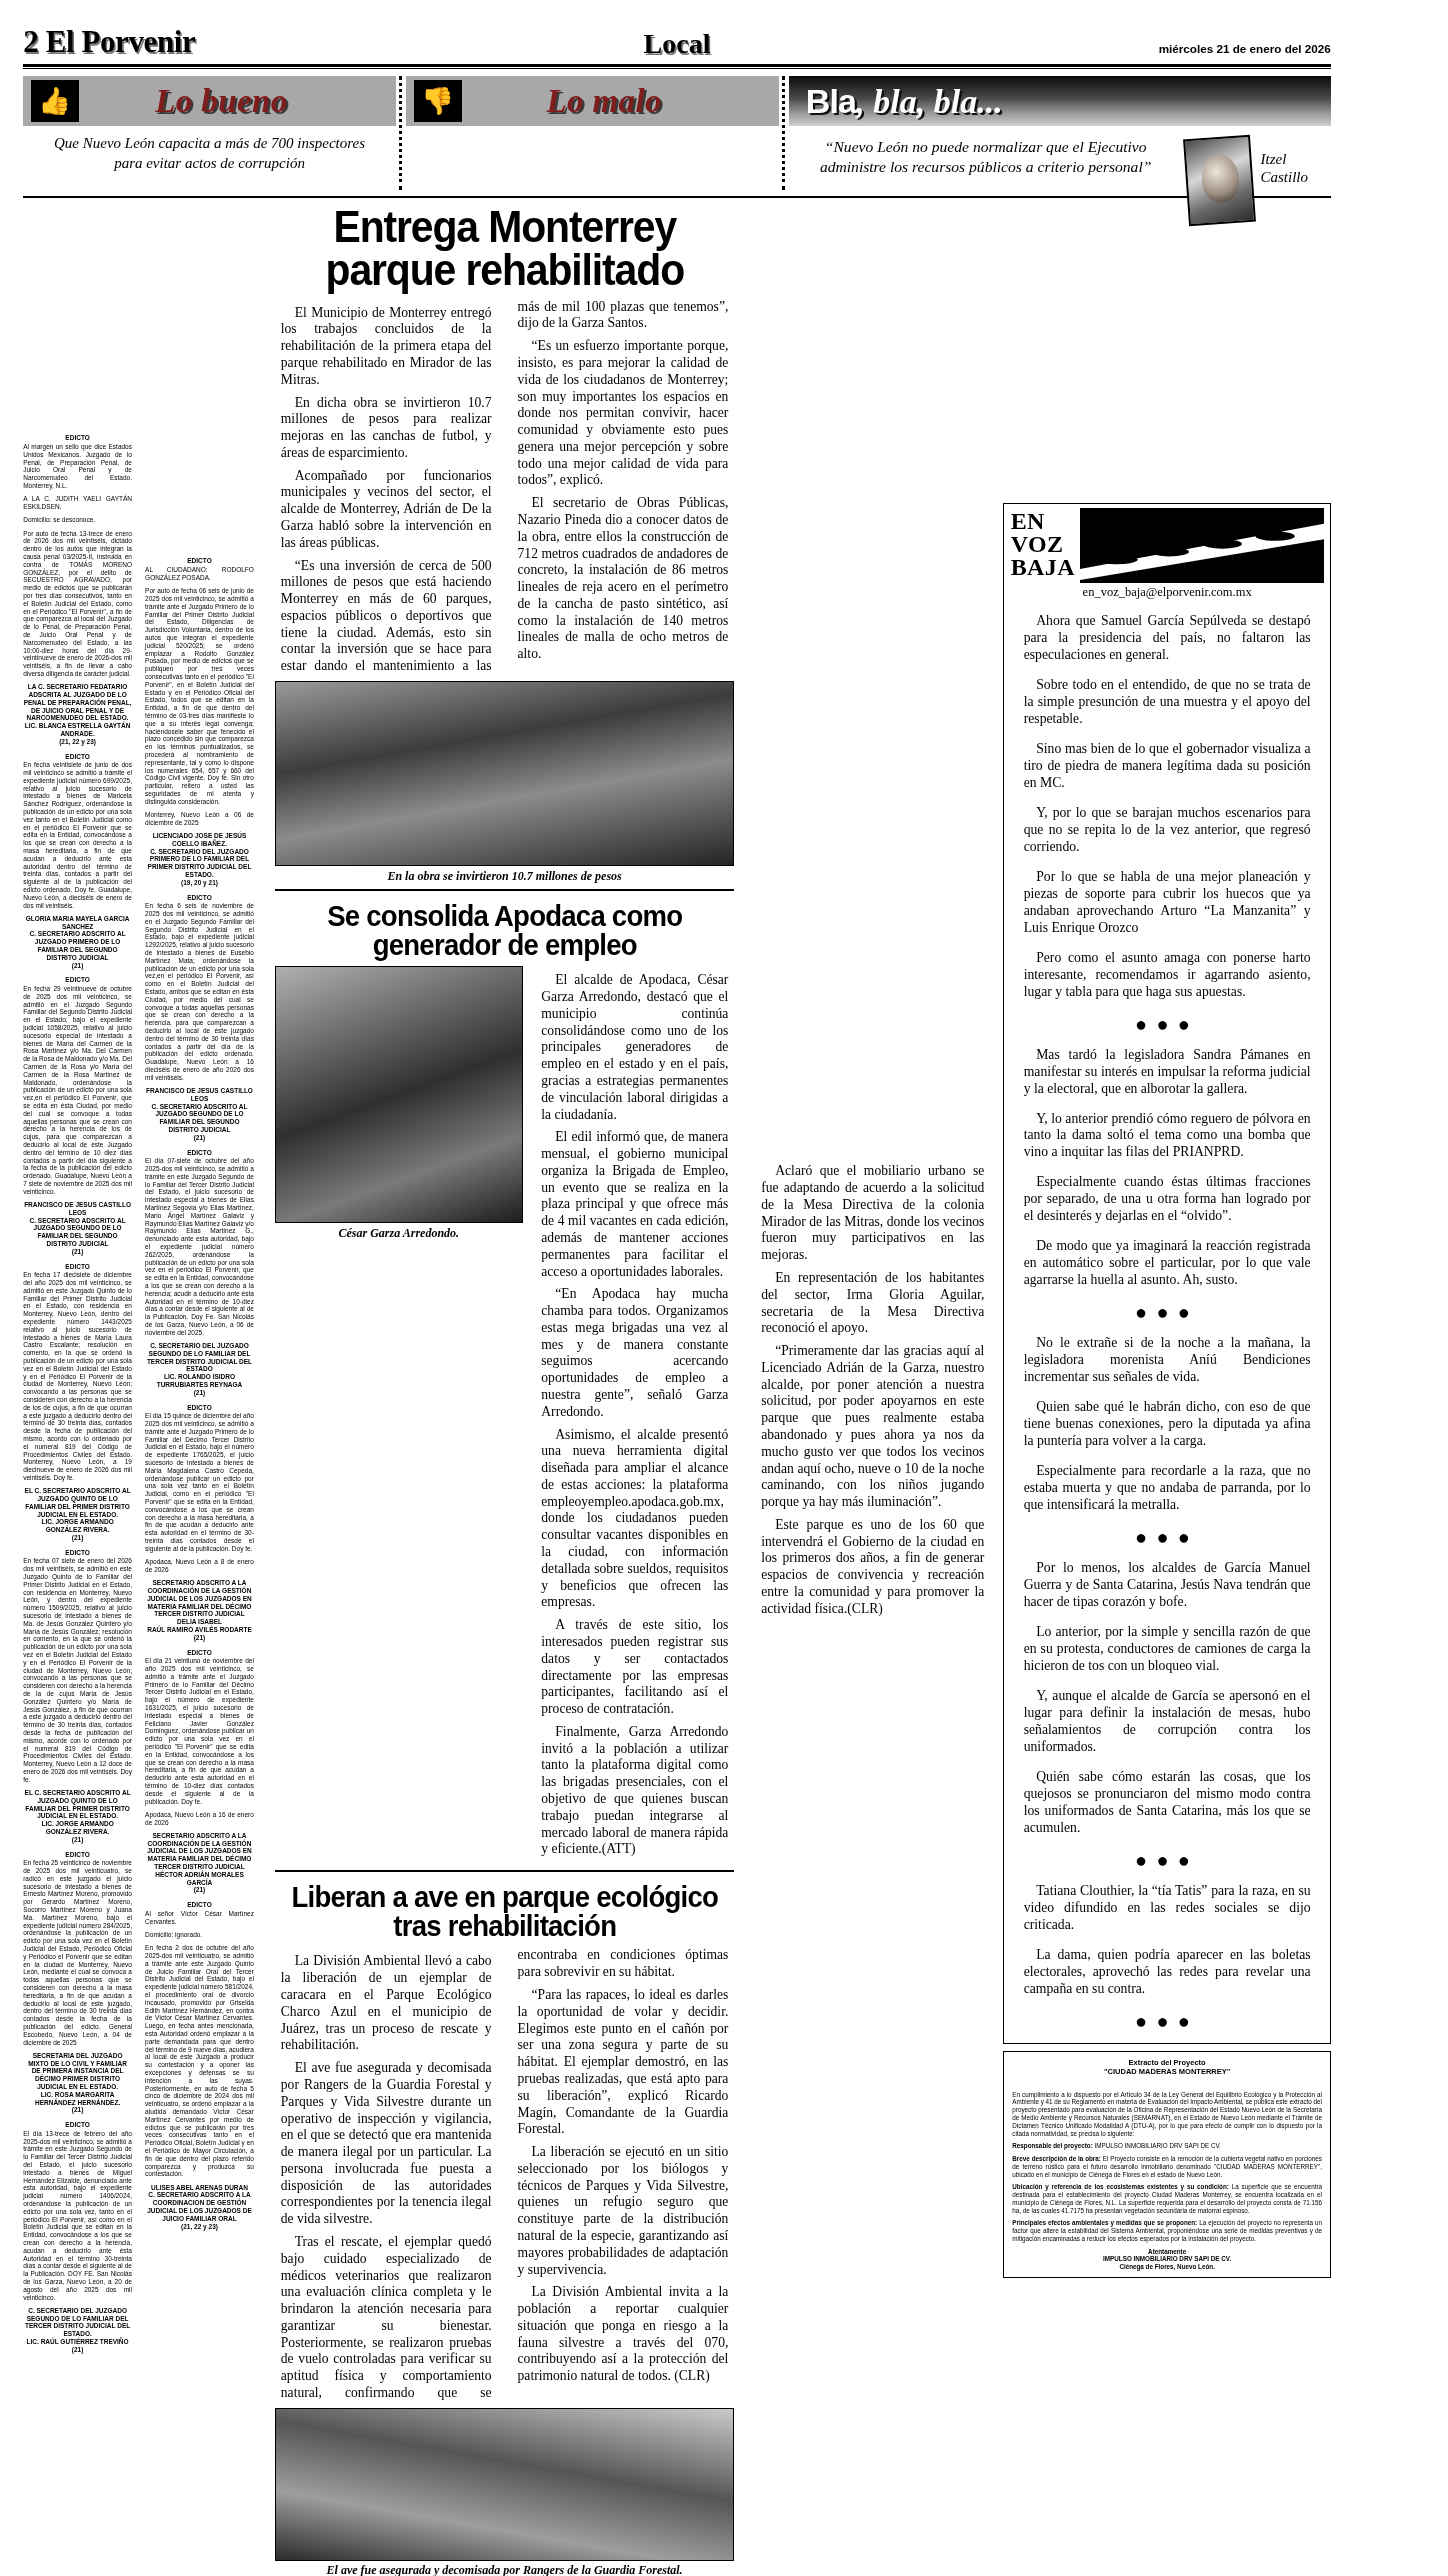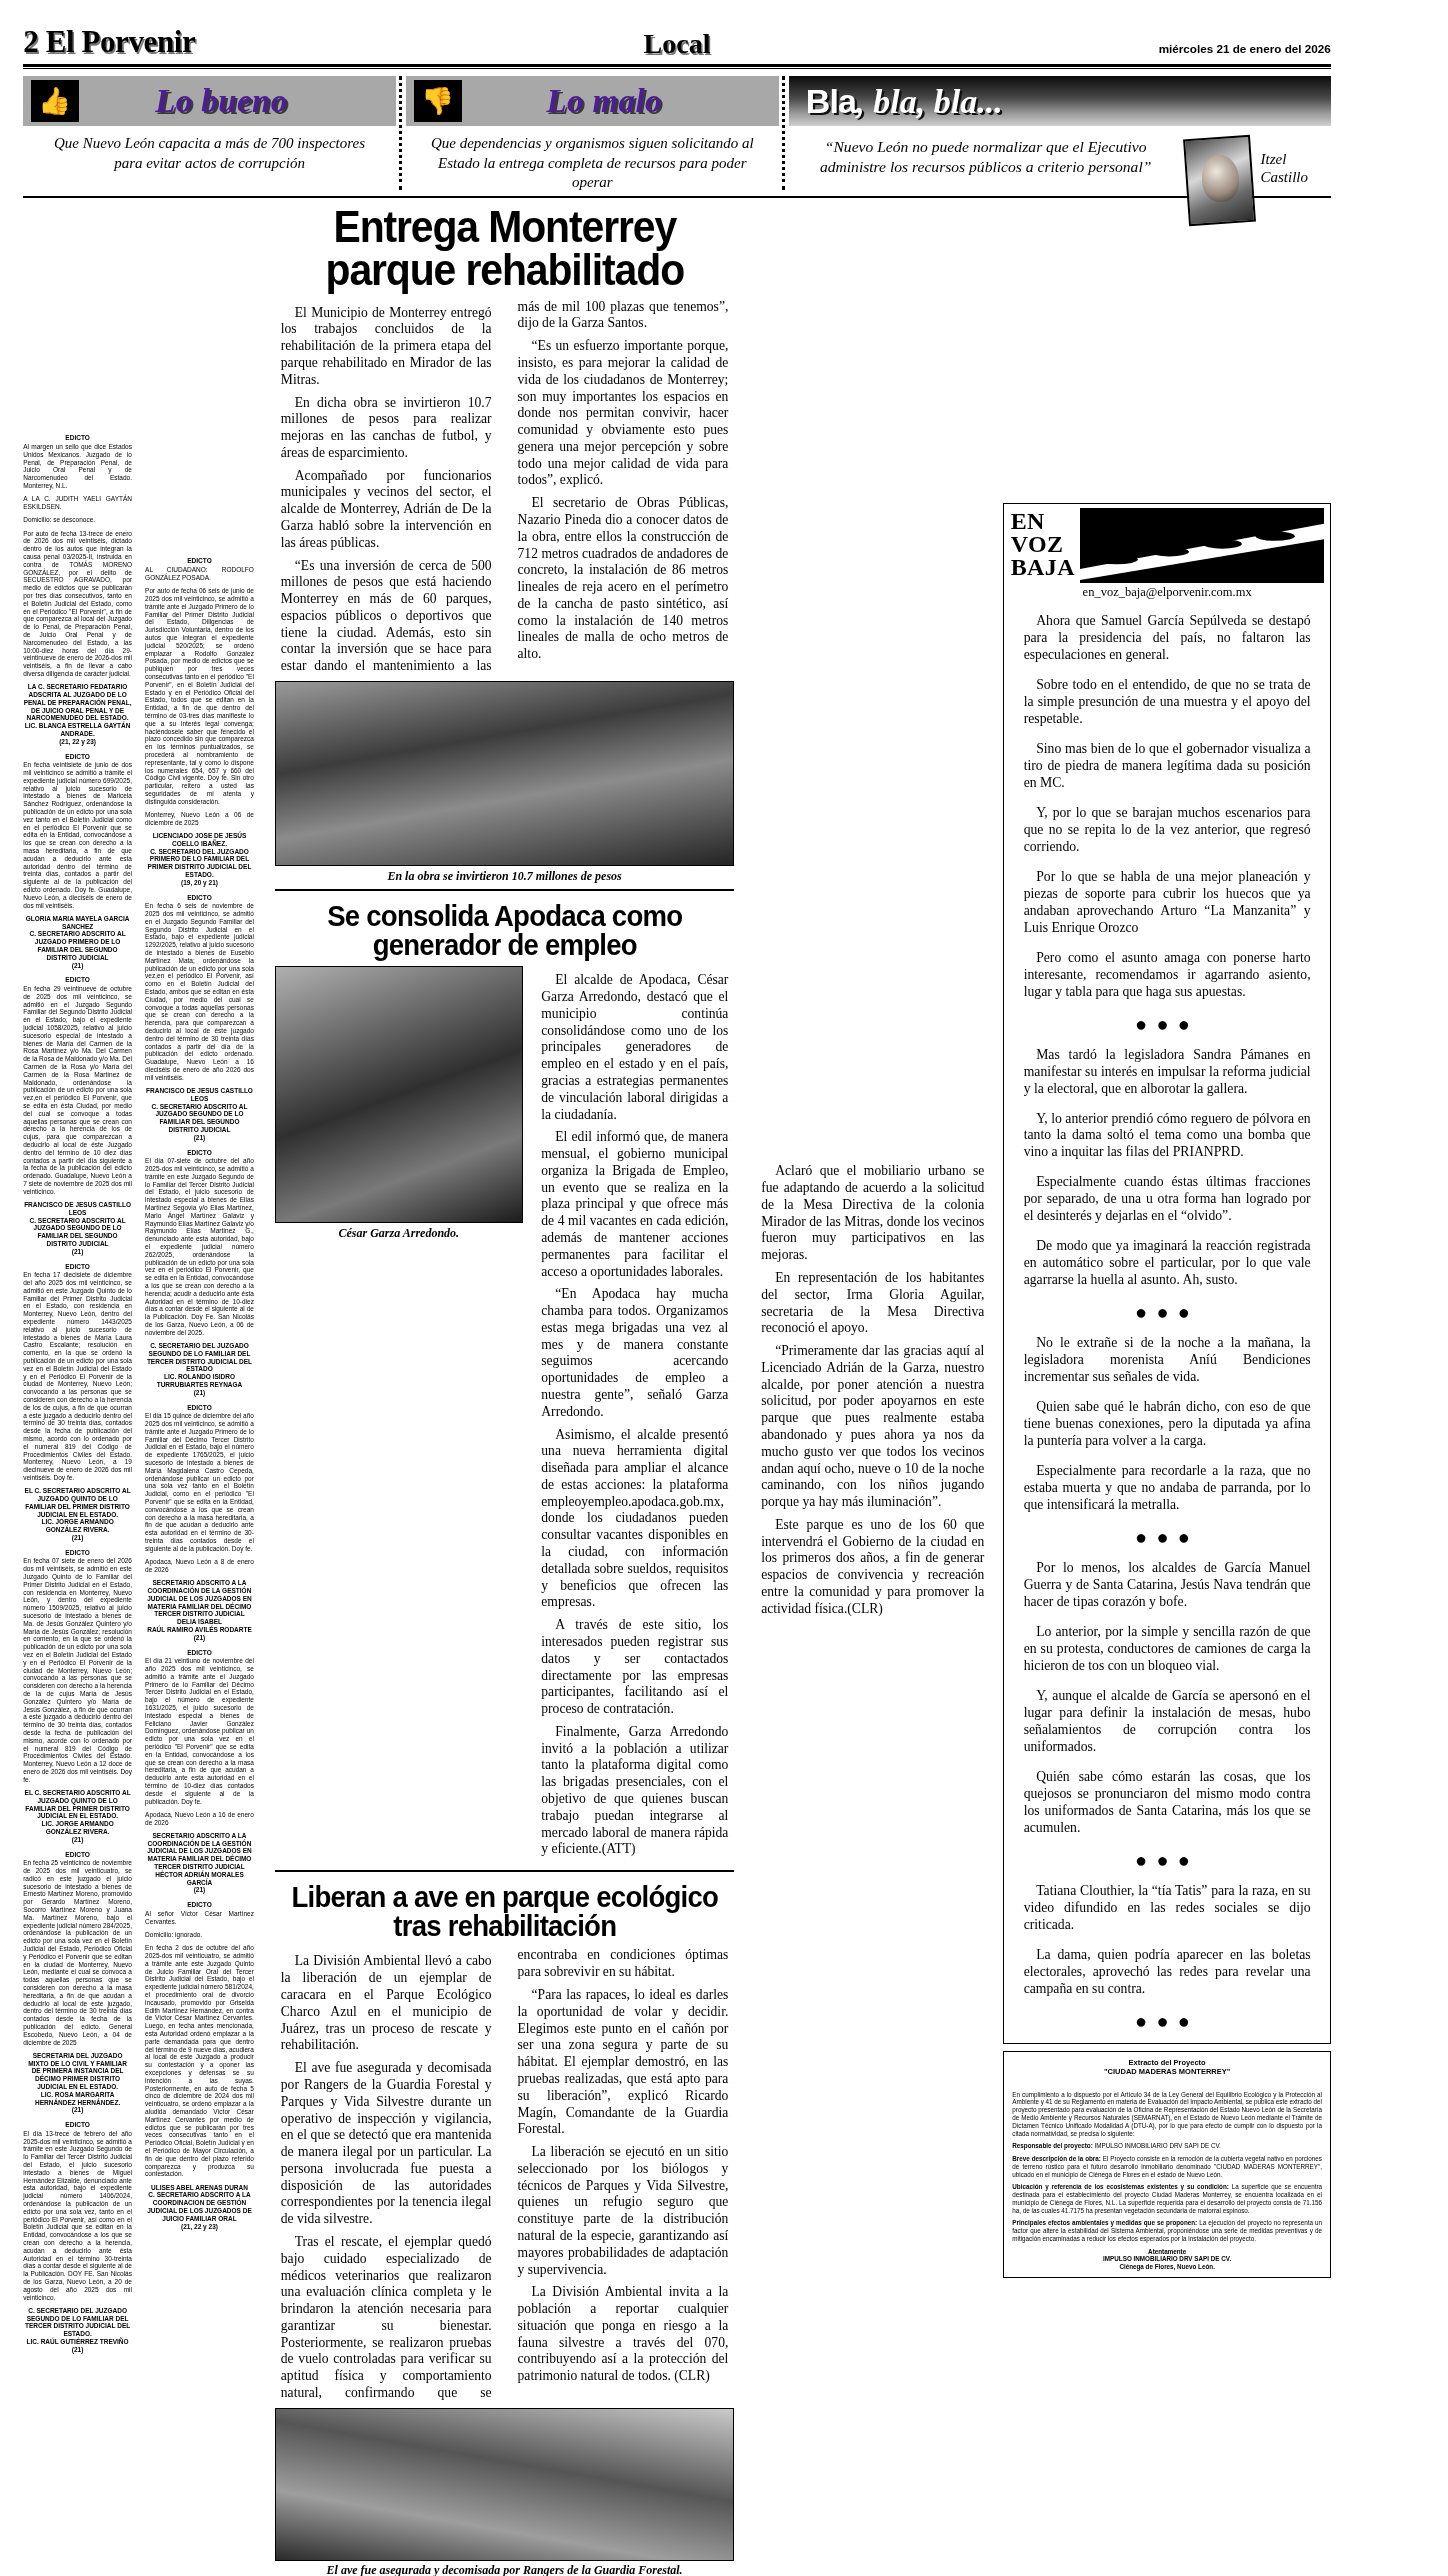--- a/index.html
+++ b/index.html
@@ -29,21 +29,21 @@
   .ban.good { width:407px; }
   .ban.bad  { width:407px; }
   .ban.bla  { width:592px; }
   .dotsep { width:11px; display:flex; justify-content:center; }
   .dotsep i { display:block; width:0; border-left:3.1px dotted #000; height:114px; }
 
   .ban-head { background:#a8a8a8; height:50px; display:flex; align-items:center; padding-left:7.8px; }
   .ban-head .thumb { width:48px; height:42px; background:#000; color:#fff; display:flex;
                      align-items:center; justify-content:center; font-size:26.5px; line-height:1; }
   .ban-title { flex:1; text-align:center; font-style:italic; font-weight:bold; font-size:33px;
-               color:#4c1d95; text-shadow:2.3px 2.3px 0 #3a3a3a; letter-spacing:0.4px; font-family:"Liberation Serif", serif;
+               color:#7f1d1d; text-shadow:2.3px 2.3px 0 #3a3a3a; letter-spacing:0.4px; font-family:"Liberation Serif", serif;
                padding-right:32px; }
   .ban-body { font-style:italic; font-size:15px; line-height:1.32; text-align:center; padding:7.8px 15.6px 0 15.6px; }
 
   
   .bla-head { height:50px; background:linear-gradient(to bottom,#0a0a0a 0%,#4a4a4a 45%,#9a9a9a 75%,#cfcfcf 100%);
               display:flex; align-items:center; padding-left:17px; }
   .bla-title { font-weight:bold; font-style:italic; font-size:34px; color:#fff; text-shadow:2.3px 2.3px 0 #111;
                font-family:"Liberation Serif", serif; }
   .bla-title .solid { font-style:normal; font-family:"Liberation Sans", sans-serif; font-weight:bold; letter-spacing:-0.8px;}
   .bla-body { display:flex; padding-top:11px; }
@@ -133,21 +133,20 @@
 
     <div class="dotsep">
         <i></i>
       </div>
 
     <div class="ban bad">
       <div class="ban-head">
         <div class="thumb">👎</div>
         <div class="ban-title">Lo malo</div>
       </div>
-      <div class="ban-body">Que dependencias y organismos siguen solicitando al Estado la entrega completa de recursos para poder operar</div>
     </div>
 
     <div class="dotsep">
         <i></i>
       </div>
 
     <div class="ban bla">
       <div class="bla-head">
         <div class="bla-title"><span class="solid">Bla</span><span>, bla, bla...</span></div>
       </div>

